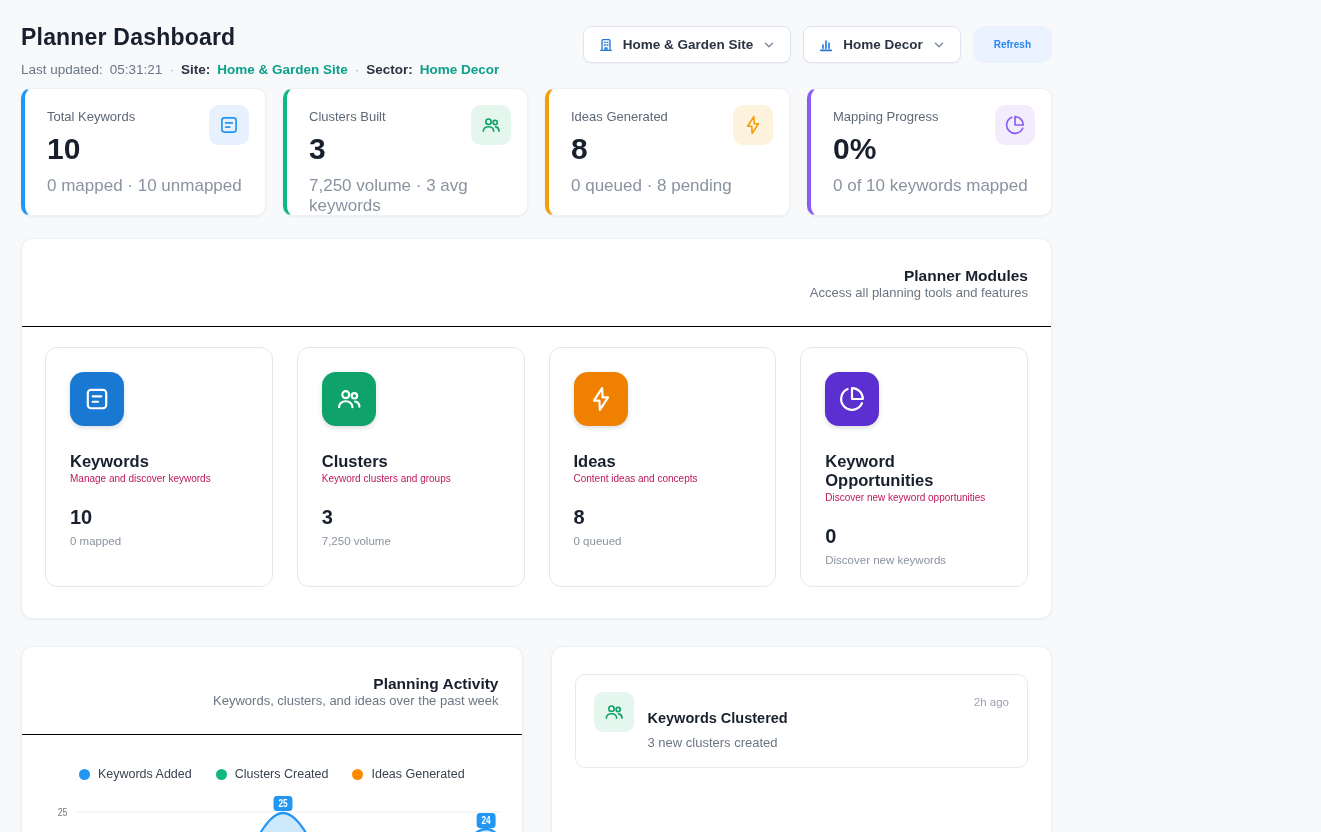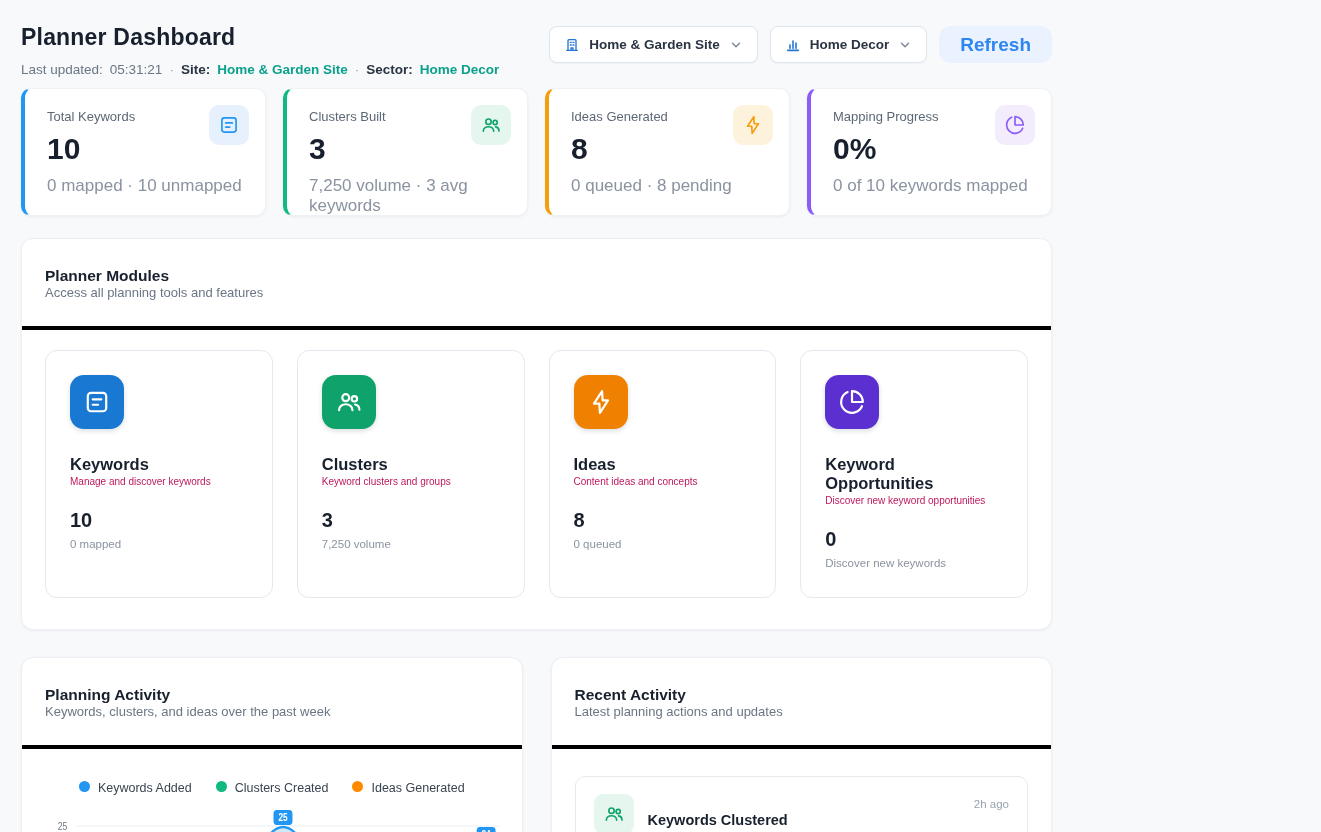--- a/index.html
+++ b/index.html
@@ -23,21 +23,21 @@
   .select-btn {
     display:flex; align-items:center; gap:9px; height:37px; padding:0 14px;
     background:#fff; border:1px solid #dfe5ec; border-radius:8px;
     font-family:inherit; font-size:13.5px; font-weight:bold; color:#2b3442; cursor:pointer;
     box-shadow:0 1px 2px rgba(16,24,40,.04);
   }
   .select-btn .lead-ic { color:#2476d2; display:flex; }
   .select-btn .chev { color:#7d8998; display:flex; }
   .refresh-btn {
     height:37px; padding:0 21px; border:none; border-radius:12px;
-    background:#e9f2fe; color:#2e86f0; font-family:inherit; font-size:19px; font-weight:bold; cursor:pointer;
+    background:#e9f2fe; color:#2e86f0; font-family:inherit; font-size:10px; font-weight:bold; cursor:pointer;
   }
 
   
   .stats-row { display:grid; grid-template-columns:repeat(4,1fr); gap:17px; margin-top:10px; }
   .stat-card {
     position:relative; background:#fff; border-radius:10px; height:128px;
     border:1px solid #eef1f5; border-left:4px solid var(--accent);
     box-shadow:0 1px 3px rgba(16,24,40,.06); padding:20px 20px 16px 22px;
   }
   .stat-card.accent-blue   { --accent:#2196f3; --icbg:#e7f0fd; --ic:#2196f3; }
@@ -48,48 +48,48 @@
   .stat-icon {
     position:absolute; top:16px; right:16px; width:40px; height:40px; border-radius:10px;
     background:var(--icbg); color:var(--ic); display:flex; align-items:center; justify-content:center;
   }
   .stat-icon svg { width:20px; height:20px; }
   .stat-value { font-size:30px; font-weight:bold; color:#18202e; margin-top:9px; line-height:32px; }
   .stat-detail { font-size:17px; color:#8a93a0; margin-top:11px; }
 
   
   .panel { background:#fff; border:1px solid #eceff3; border-radius:12px; box-shadow:0 1px 3px rgba(16,24,40,.05); }
-  .panel-head { padding:28px 23px 26px; border-bottom:4px solid #000000; }
+  .panel-head { padding:28px 23px 26px; border-bottom:1px solid #000000;text-align:right; }
   .panel-title { font-size:15.5px; font-weight:bold; color:#18202e; }
   .panel-sub { font-size:13px; color:#6b7684; }
 
   .modules-panel { margin-top:22px; }
   .modules-grid { display:grid; grid-template-columns:repeat(4,1fr); gap:24px; padding:20px 23px 31px; }
-  .module-card { background:#fff; border:1px solid #e4e9ef; border-radius:12px; padding:24px 24px 28px; cursor:pointer; }
+  .module-card { background:#fff; border:1px solid #e4e9ef; border-radius:12px; padding:24px 24px 20px; cursor:pointer; }
   .module-icon {
     width:54px; height:54px; border-radius:14px; color:#fff;
     display:flex; align-items:center; justify-content:center; margin-bottom:26px;
     box-shadow:0 2px 5px rgba(16,24,40,.15);
   }
   .module-icon svg { width:26px; height:26px; }
   .mod-blue   { background:#1878d2; }
   .mod-green  { background:#0fa36b; }
   .mod-orange { background:#f08100; }
   .mod-purple { background:#5b2fd0; }
   .module-title { font-size:16.5px; font-weight:bold; color:#18202e; }
   .module-desc { font-size:10px; color:#be185d; margin-top:2px; }
   .module-value { font-size:20px; font-weight:bold; color:#18202e; margin-top:22px; }
   .module-detail { font-size:11.5px; color:#8a93a0; margin-top:6px; }
 
   
   .bottom-row { display:grid; grid-template-columns:1fr 1fr; gap:28px; margin-top:27px; align-items:start; }
   .bottom-row .panel { height:430px; overflow:hidden; }
 
   .legend-row { display:flex; justify-content:center; gap:24px; margin-top:32px; }
-  .legend-item { display:flex; gap:8px; font-size:12.5px; color:#3a4450; }
+  .legend-item { display:flex; align-items:center; gap:8px; font-size:12.5px; color:#3a4450; }
   .legend-dot { width:11px; height:11px; border-radius:50%; }
   .dot-blue { background:#2196f3; } .dot-green { background:#10b981; } .dot-orange { background:#ff8a00; }
 
   .chart-wrap { margin-top:10px; padding:0 18px 0 16px; }
   .chart-svg { display:block; width:100%; height:200px; }
   .gridline { stroke:#e9edf2; stroke-width:1; }
   .axis-tick { font-size:11px; fill:#717c89; font-family:"Liberation Sans", sans-serif; }
   .area-fill { fill:rgba(33,150,243,.22); }
   .area-stroke { fill:none; stroke:#2196f3; stroke-width:2.5; stroke-linejoin:round; }
   .pt-badge { fill:#2196f3; }
@@ -315,24 +315,20 @@
           </g>
           <g>
             <rect class="pt-badge" x="555" y="22" width="24" height="15" rx="4"></rect>
             <text class="pt-badge-text" x="567" y="33.2">24</text>
           </g>
         </svg>
       </div>
     </section>
 
     <section class="panel">
-      <div class="panel-head">
-        <div class="panel-title">Recent Activity</div>
-        <div class="panel-sub">Latest planning actions and updates</div>
-      </div>
       <div class="recent-list">
         <div class="activity-item">
           <div class="activity-icon">
             <svg viewBox="0 0 24 24" fill="none" stroke="currentColor" stroke-width="2" stroke-linecap="round" stroke-linejoin="round">
               <circle cx="9" cy="8" r="3.2"></circle>
                 <path d="M2.8 19.5c0-3.2 2.8-5.4 6.2-5.4s6.2 2.2 6.2 5.4"></path>
               <circle cx="17" cy="9" r="2.5"></circle>
                 <path d="M17.6 14.3c2.4.5 4 2.3 4 4.8"></path>
             </svg>
           </div>

